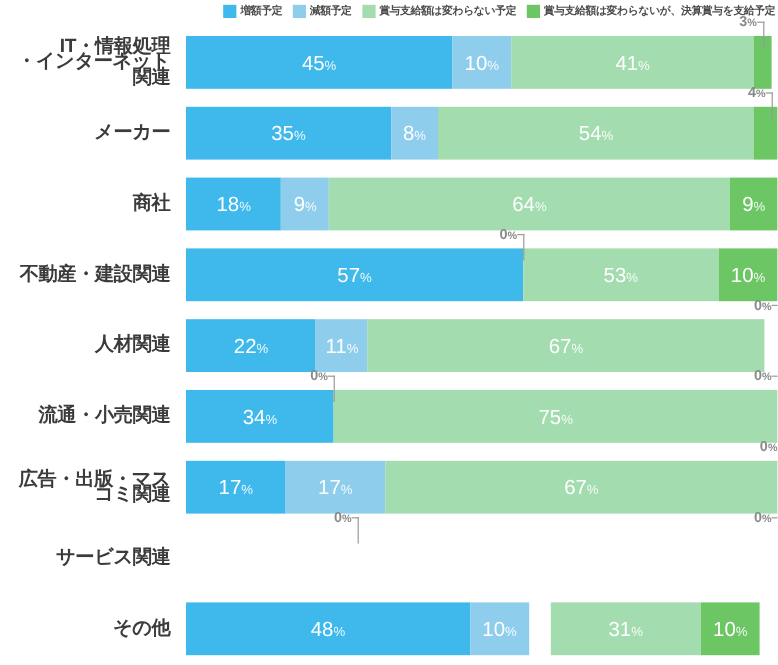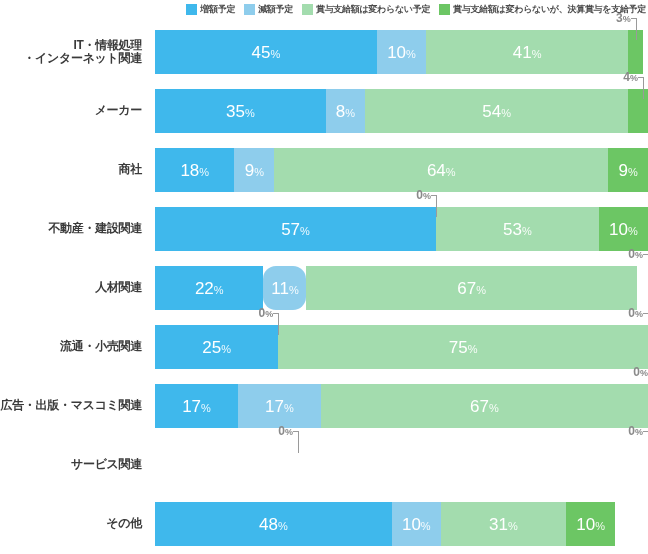--- a/index.html
+++ b/index.html
@@ -64,21 +64,21 @@
     position: absolute;
     left: 0px;
     top: 0px;
     width: 150px;
     height: 59px;
     display: flex;
     align-items: center;
     justify-content: flex-end;
     text-align: right;
     padding-right: 8px;
-    font-size: 12px;
+    font-size: 16px;
     font-weight: bold;
     color: #3b3b3b;
     line-height: 13px;
     letter-spacing: -0.3px;
   }
   .bar {
     position: absolute;
     left: 155px;
     width: 493px;
     height: 44px;
@@ -244,39 +244,39 @@
       <div class="row" style="top: 236px;">
         <div class="row-label">
           <div>
             <div>人材関連</div>
           </div>
         </div>
         <div class="bar">
           <div class="seg" style="width: 108.46px; background: rgb(63, 184, 236);">
             <span class="seg-label"><span>22</span><span class="pct">%</span></span>
           </div>
-          <div class="seg" style="width: 43px; background: rgb(142, 205, 236); border-radius: 13px;">
+          <div class="seg" style="width: 43px; background: rgb(142, 205, 236);">
             <span class="seg-label"><span>11</span><span class="pct">%</span></span>
           </div>
           <div class="seg" style="width: 330.31px; background: rgb(163, 220, 174);">
             <span class="seg-label"><span>67</span><span class="pct">%</span></span>
           </div>
         </div>
         <div class="leader-h" style="left: 643px; top: -4px; width: 6px;"></div>
         <div class="callout" style="left: 618px; top: -10px; width: 25px; text-align: right;"><span>0</span><span class="pct">%</span></div>
       </div>
       <div class="row" style="top: 295px;">
         <div class="row-label">
           <div>
             <div>流通・小売関連</div>
           </div>
         </div>
         <div class="bar">
           <div class="seg" style="width: 123.25px; background: rgb(63, 184, 236);">
-            <span class="seg-label"><span>25</span><span class="pct">%</span></span>
+            <span class="seg-label"><span>34</span><span class="pct">%</span></span>
           </div>
           <div class="seg" style="width: 369.75px; background: rgb(163, 220, 174);">
             <span class="seg-label"><span>75</span><span class="pct">%</span></span>
           </div>
         </div>
         <div class="leader-v" style="left: 278.25px; top: -4px; height: 22px;"></div>
         <div class="leader-h" style="left: 273.25px; top: -4px; width: 6px;"></div>
         <div class="callout" style="left: 248.25px; top: -10px; width: 25px; text-align: right;"><span>0</span><span class="pct">%</span></div>
         <div class="leader-h" style="left: 643px; top: -4px; width: 6px;"></div>
         <div class="callout" style="left: 618px; top: -10px; width: 25px; text-align: right;"><span>0</span><span class="pct">%</span></div>
@@ -319,21 +319,21 @@
             <div>その他</div>
           </div>
         </div>
         <div class="bar">
           <div class="seg" style="width: 236.64px; background: rgb(63, 184, 236);">
             <span class="seg-label"><span>48</span><span class="pct">%</span></span>
           </div>
           <div class="seg" style="width: 49.3px; background: rgb(142, 205, 236);">
             <span class="seg-label"><span>10</span><span class="pct">%</span></span>
           </div>
-          <div class="seg" style="width: 125px; background: rgb(163, 220, 174);">
+          <div class="seg" style="width: 125px; background: rgb(163, 220, 174); margin-left: 18px;">
             <span class="seg-label"><span>31</span><span class="pct">%</span></span>
           </div>
           <div class="seg" style="width: 49.3px; background: rgb(108, 198, 100);">
             <span class="seg-label"><span>10</span><span class="pct">%</span></span>
           </div>
         </div>
       </div>
     </div>
 
 </div>

